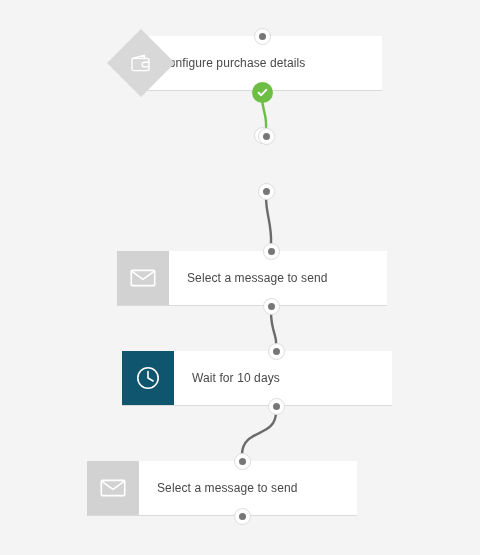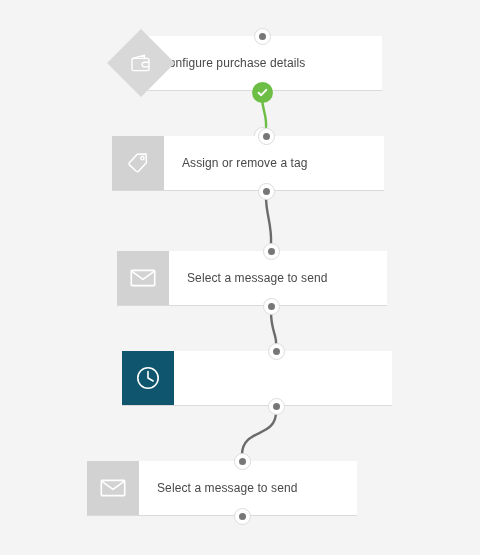--- a/index.html
+++ b/index.html
@@ -138,31 +138,20 @@
   <div class="node-dot" style="left:253.5px; top:126.5px;"></div>
 
   <div class="success-badge" style="left:251.5px; top:81.5px;">
     <span>
       <svg width="13" height="13" viewBox="0 0 13 13">
         <path d="M2.6 6.7 L5.2 9.2 L10.3 3.8" fill="none" stroke="#ffffff" stroke-width="1.9" stroke-linecap="round" stroke-linejoin="round"></path>
       </svg>
     </span>
   </div>
 
-  <div class="step-card" style="left:112px; top:136px; width:272px; height:55px;">
-    <div class="step-icon-box">
-      <span>
-        <svg width="24" height="24" viewBox="0 0 24 24">
-          <path d="M11.6 3.2 L20.4 3.2 L20.4 12 L12.2 20.2 A1.6 1.6 0 0 1 10 20.2 L3.4 13.6 A1.6 1.6 0 0 1 3.4 11.4 Z" fill="none" stroke="#ffffff" stroke-width="1.5" stroke-linejoin="round" transform="rotate(-2 12 12)"></path>
-          <circle cx="16.4" cy="7.2" r="1.7" fill="none" stroke="#ffffff" stroke-width="1.3"></circle>
-        </svg>
-      </span>
-    </div>
-    <div class="step-label">Assign or remove a tag</div>
-  </div>
 
   <div class="node-dot" style="left:257.5px; top:127.5px;"></div>
   <div class="node-dot" style="left:257.5px; top:182.5px;"></div>
 
   <div class="step-card" style="left:117px; top:251px; width:270px; height:55px;">
     <div class="step-icon-box">
       <span>
         <svg width="26" height="20" viewBox="0 0 26 20">
           <rect x="1.3" y="2.4" width="23.4" height="15.2" rx="0.8" ry="0.8" fill="none" stroke="#ffffff" stroke-width="1.6"></rect>
           <path d="M1.9 3.3 L13 11.4 L24.1 3.3" fill="none" stroke="#ffffff" stroke-width="1.6" stroke-linejoin="round" stroke-linecap="round"></path>
@@ -177,20 +166,21 @@
 
   <div class="step-card" style="left:122px; top:351px; width:270px; height:55px;">
     <div class="step-icon-box teal">
       <span>
         <svg width="26" height="26" viewBox="0 0 26 26">
           <circle cx="13" cy="13" r="10.2" fill="none" stroke="#ffffff" stroke-width="1.6"></circle>
           <path d="M13 6.6 L13 13 L18.1 16" fill="none" stroke="#ffffff" stroke-width="1.6" stroke-linecap="round" stroke-linejoin="round"></path>
         </svg>
       </span>
     </div>
+    <div class="step-label">Wait for 10 days</div>
   </div>
 
   <div class="node-dot" style="left:267.5px; top:342.5px;"></div>
   <div class="node-dot" style="left:267.5px; top:397.5px;"></div>
 
   <div class="step-card" style="left:87px; top:461px; width:270px; height:55px;">
     <div class="step-icon-box">
       <span>
         <svg width="26" height="20" viewBox="0 0 26 20">
           <rect x="1.3" y="2.4" width="23.4" height="15.2" rx="0.8" ry="0.8" fill="none" stroke="#ffffff" stroke-width="1.6"></rect>

